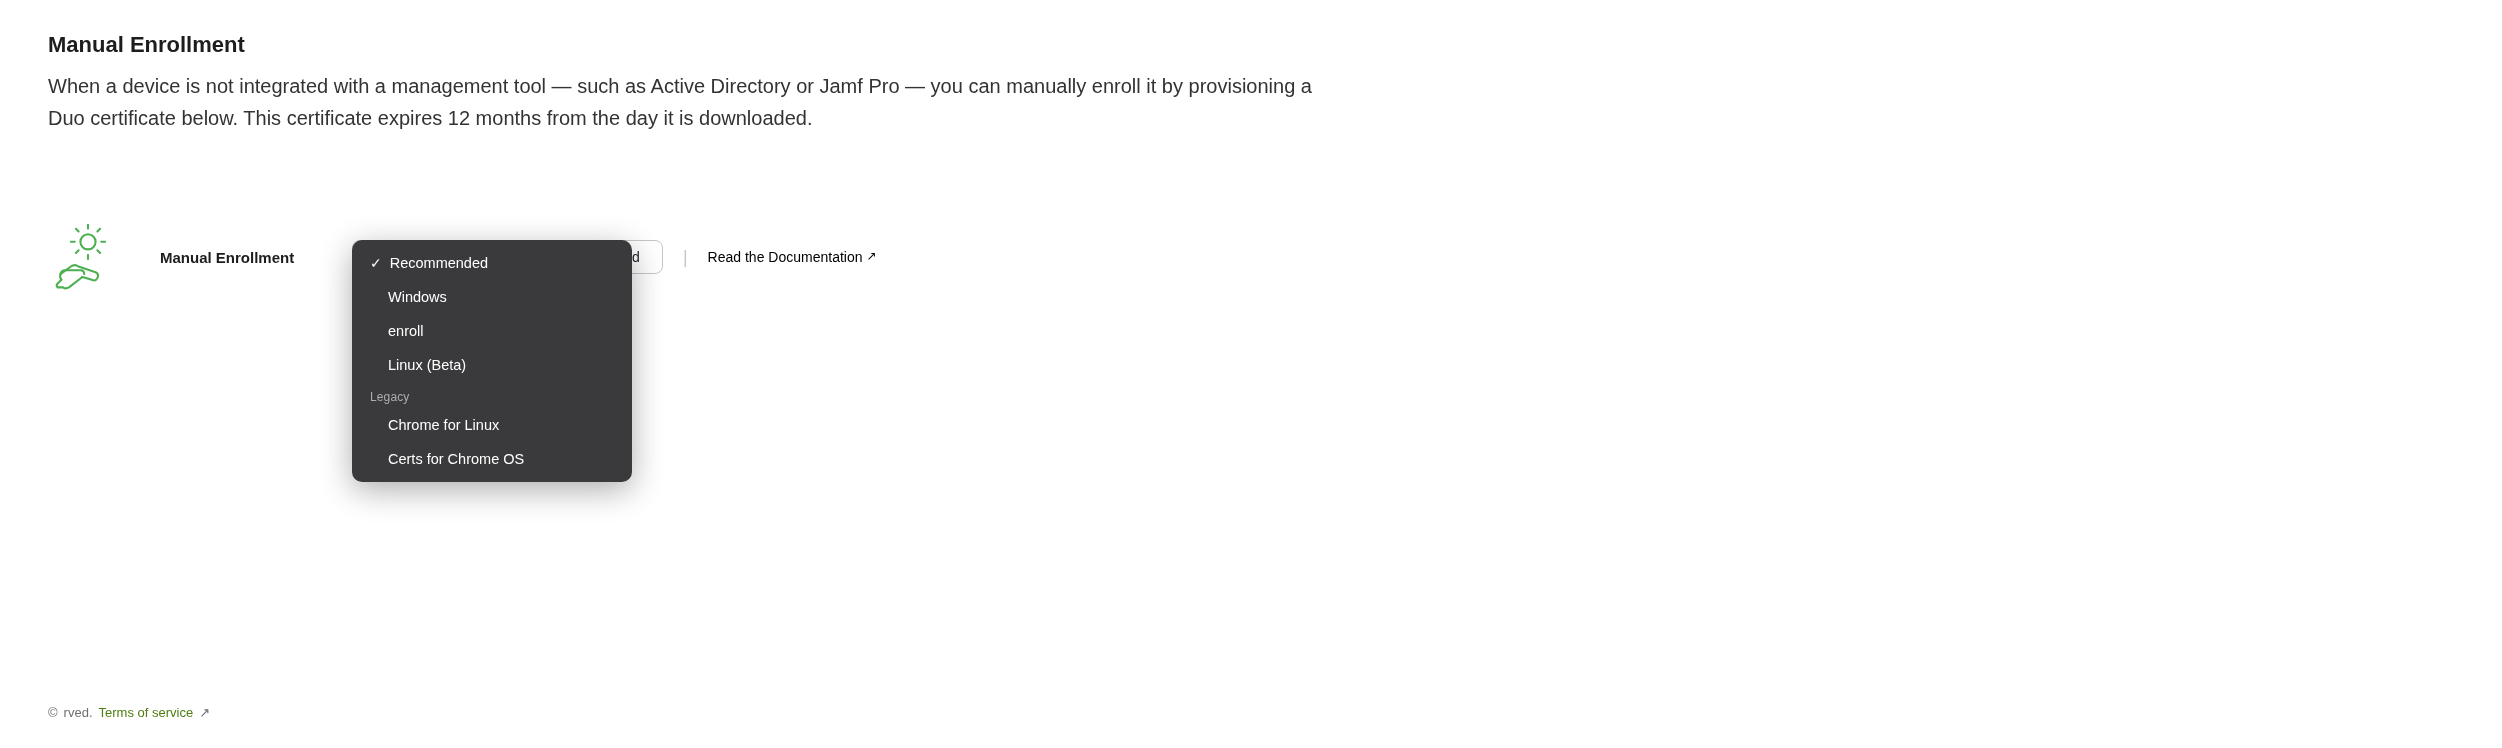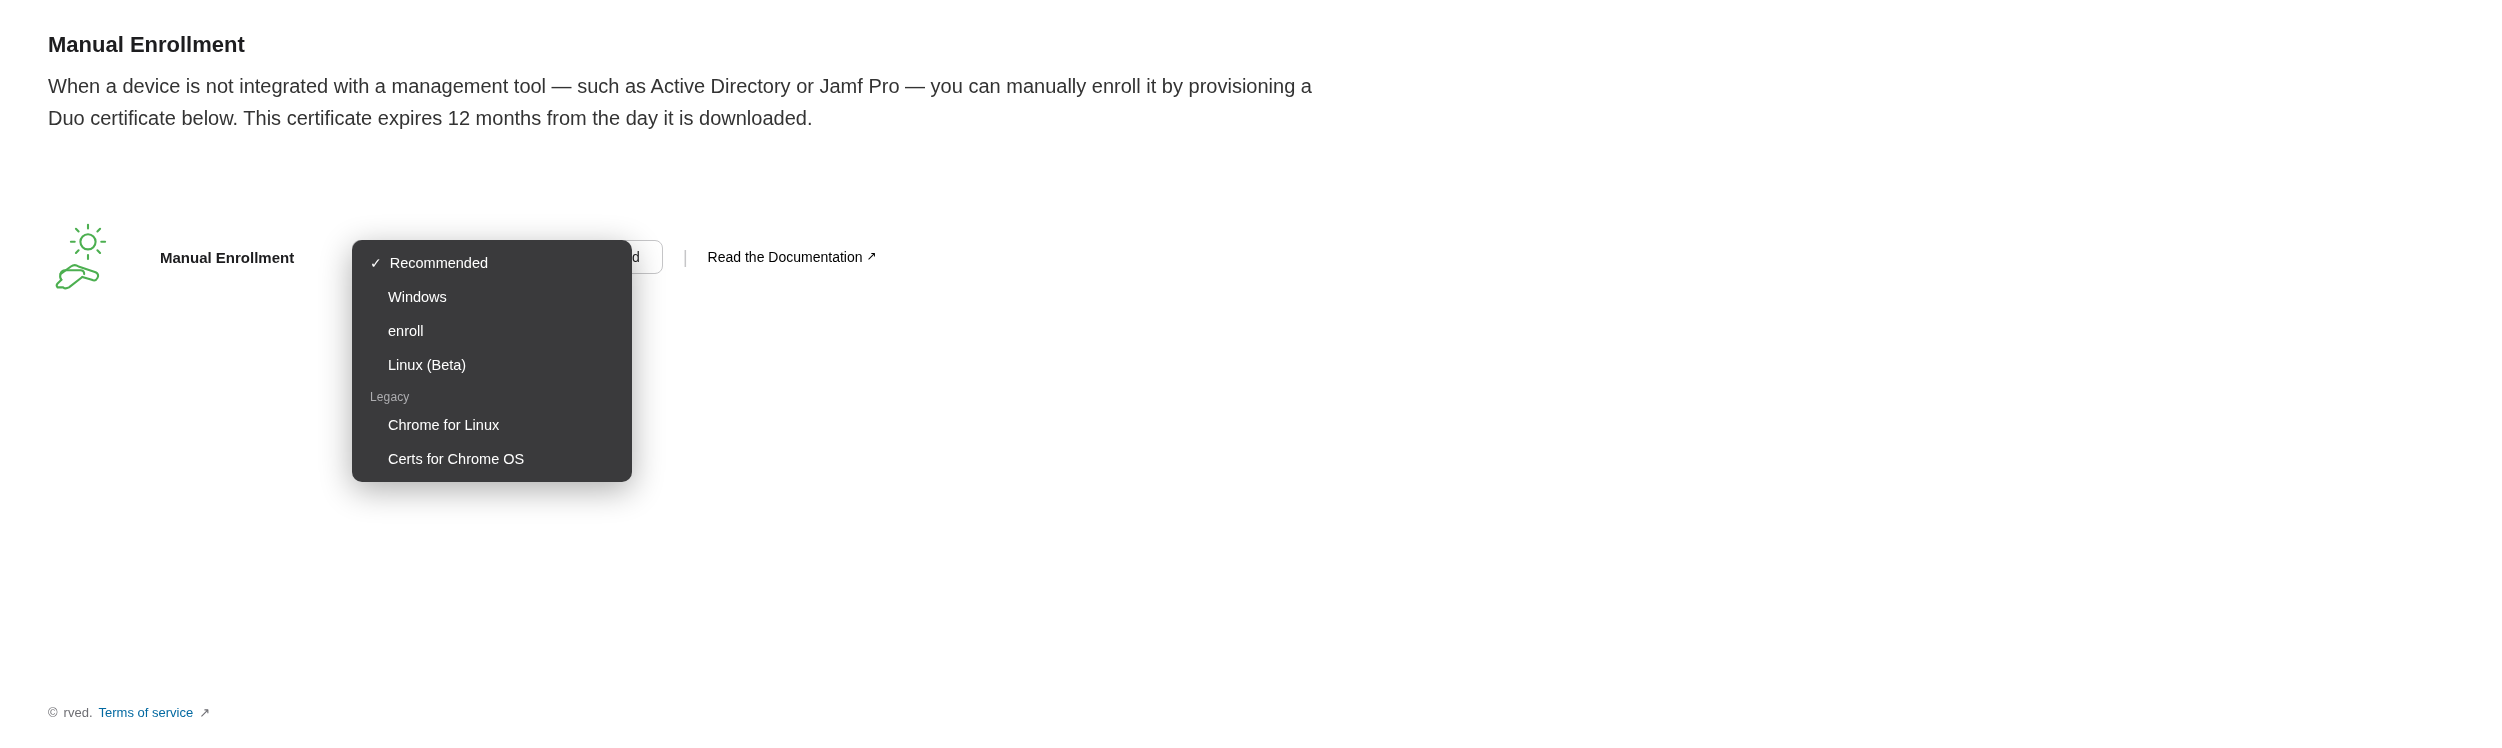--- a/index.html
+++ b/index.html
@@ -146,21 +146,21 @@
       position: absolute;
       bottom: 28px;
       left: 48px;
       font-size: 13px;
       color: #6e6e73;
       display: flex;
       align-items: center;
       gap: 6px;
     }
     .footer a {
-      color: #0369a1;
+      color: #4d7c0f;
       text-decoration: none;
     }
     
     .gear-hand-icon svg {
       width: 76px;
       height: 76px;
     }
   </style>
 </head>
 <body>

